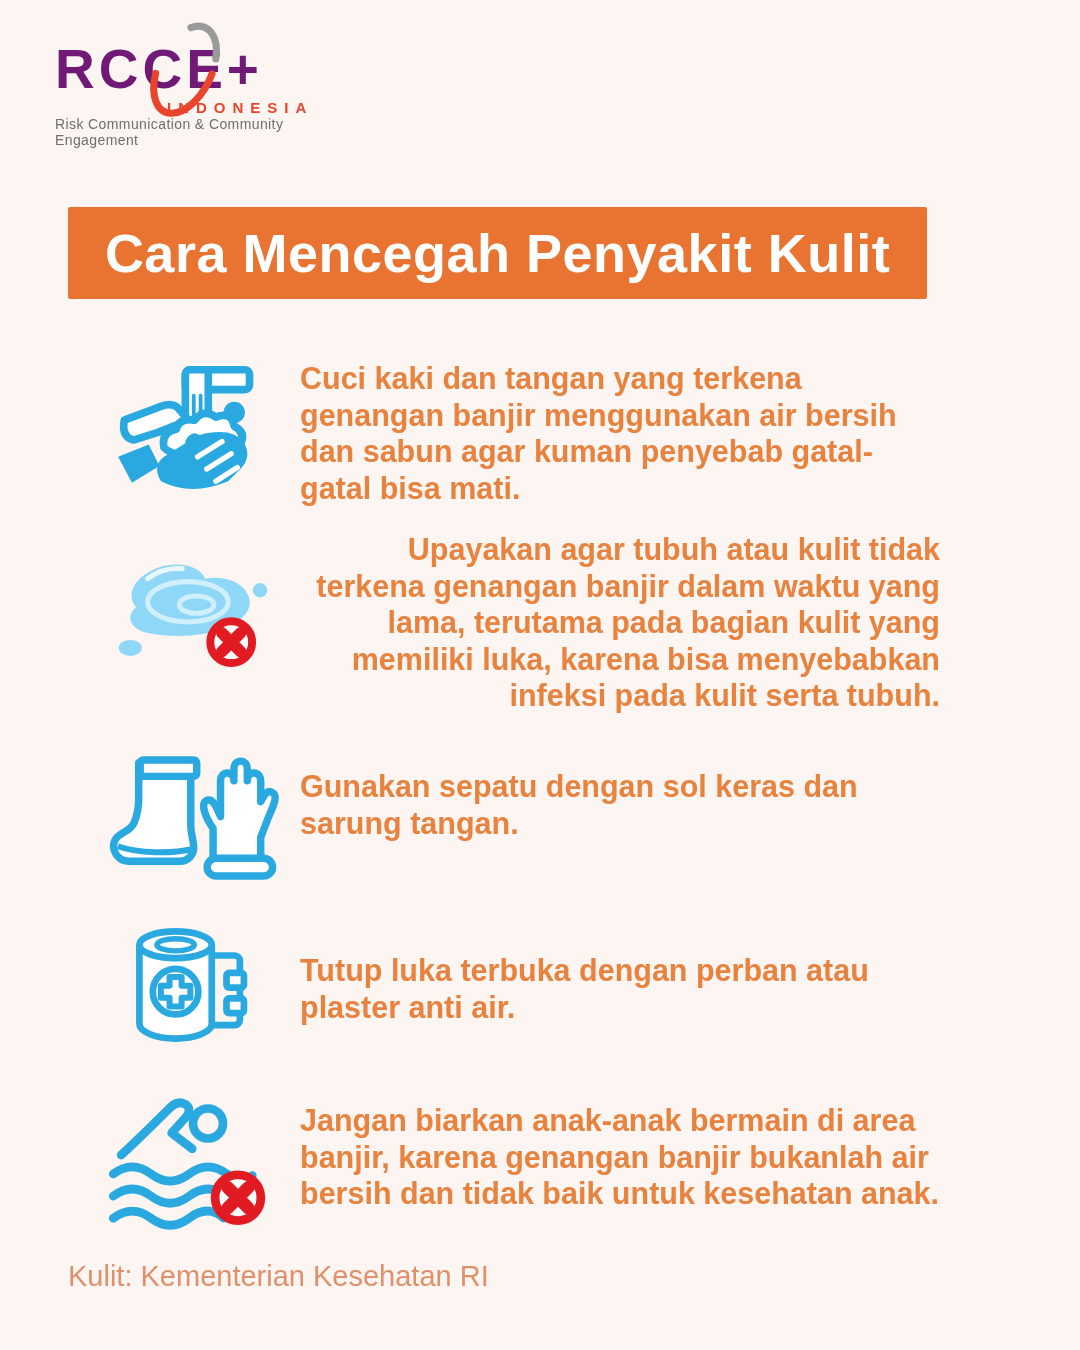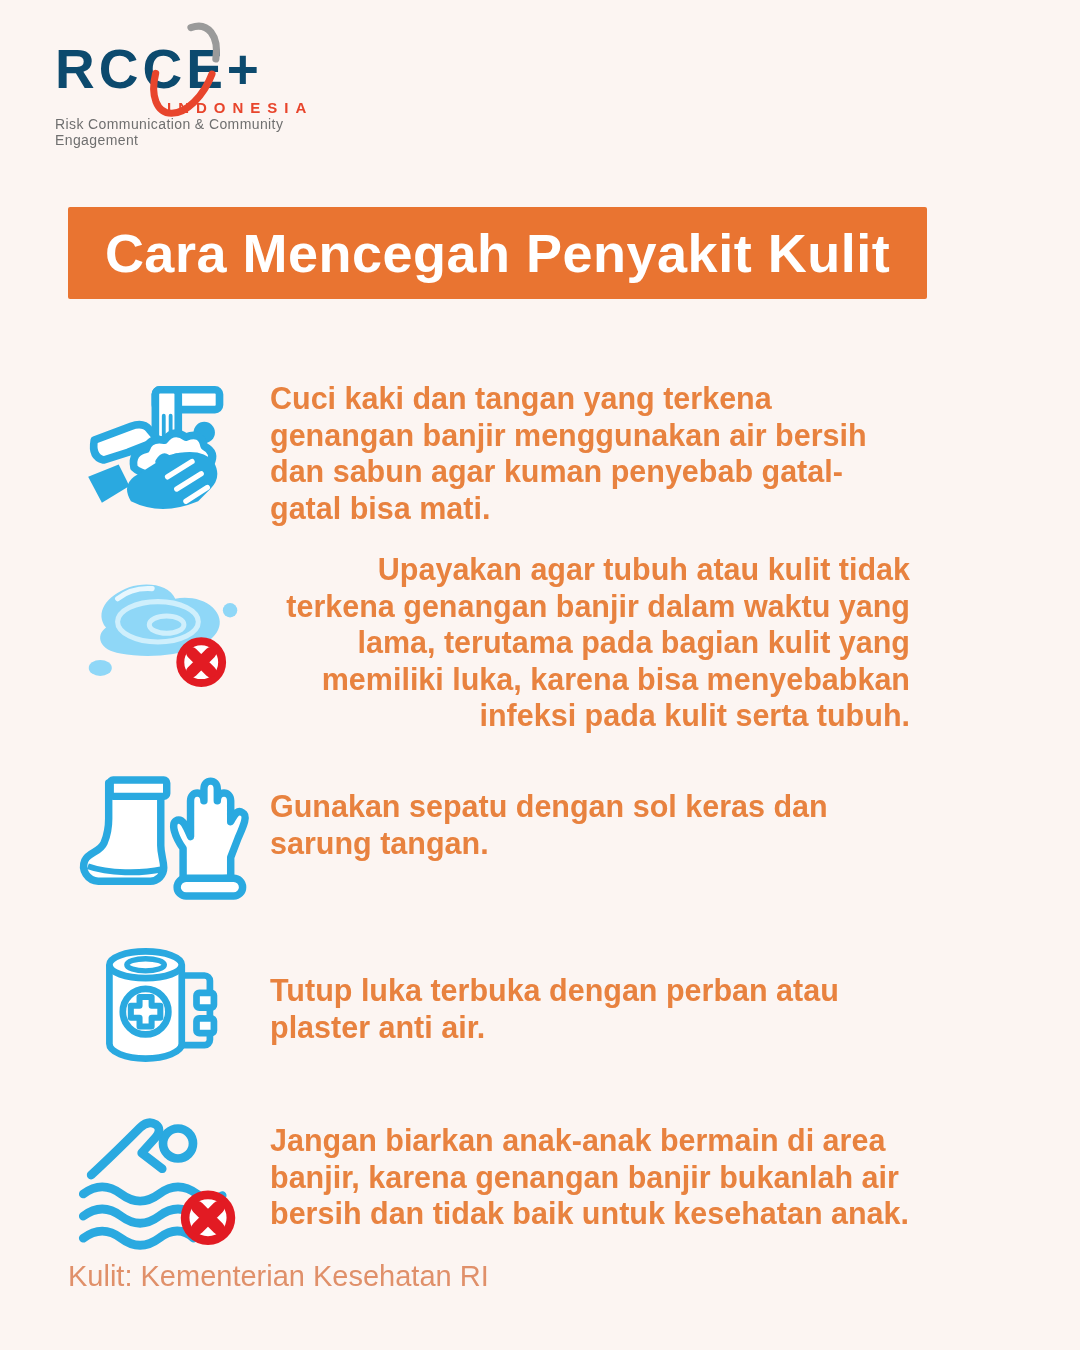--- a/index.html
+++ b/index.html
@@ -10,21 +10,21 @@
     position:relative;
     overflow:hidden;
   }
   .canvas{position:absolute;inset:0;}
 
   
   .logo{position:absolute;left:55px;top:38px;width:300px;}
   .brand-line{position:relative;display:inline-block;}
   .brand{
     font-size:55px;font-weight:700;letter-spacing:4px;
-    color:#0c4a6e;line-height:62px;white-space:nowrap;
+    color:#701a75;line-height:62px;white-space:nowrap;
   }
   .orbit{position:absolute;left:84px;top:-24px;pointer-events:none;}
   .country{
     font-size:15px;font-weight:700;letter-spacing:7px;
     color:#E8452C;margin:0 0 0 112px;line-height:16px;
   }
   .tagline{
     font-size:14px;color:#6F6F6F;letter-spacing:0.4px;
   }
 
@@ -33,21 +33,21 @@
     position:absolute;left:68px;top:207px;width:859px;height:92px;
     background:#E97431;border-radius:2px;
     display:flex;align-items:center;justify-content:center;
   }
   .banner-title{
     color:#FFFFFF;font-size:54px;font-weight:700;letter-spacing:0.5px;
     white-space:nowrap;
   }
 
   
-  .row{position:absolute;left:68px;width:940px;display:flex;margin-top:20px;}
+  .row{position:absolute;left:98px;width:940px;display:flex;}
   .icon-cell{width:190px;flex:0 0 190px;display:flex;justify-content:center;}
   .txt{
     color:#E8823F;font-size:30.5px;font-weight:700;line-height:36.5px;
     margin-left:12px;
   }
   .row1{top:360px;} .row1 .icon-cell{margin-top:2px;}  .row1 .txt{width:600px;}
   .row2{top:531px;text-align:right;} .row2 .icon-cell{margin-top:16px;} .row2 .txt{width:640px;}
   .row3{top:752px;} .row3 .icon-cell{margin-top:2px;}  .row3 .txt{width:600px;margin-top:16px;}
   .row4{top:920px;} .row4 .icon-cell{margin-top:2px;}  .row4 .txt{width:620px;margin-top:32px;}
   .row5{top:1080px;}.row5 .icon-cell{margin-top:4px;}  .row5 .txt{width:660px;margin-top:22px;}

